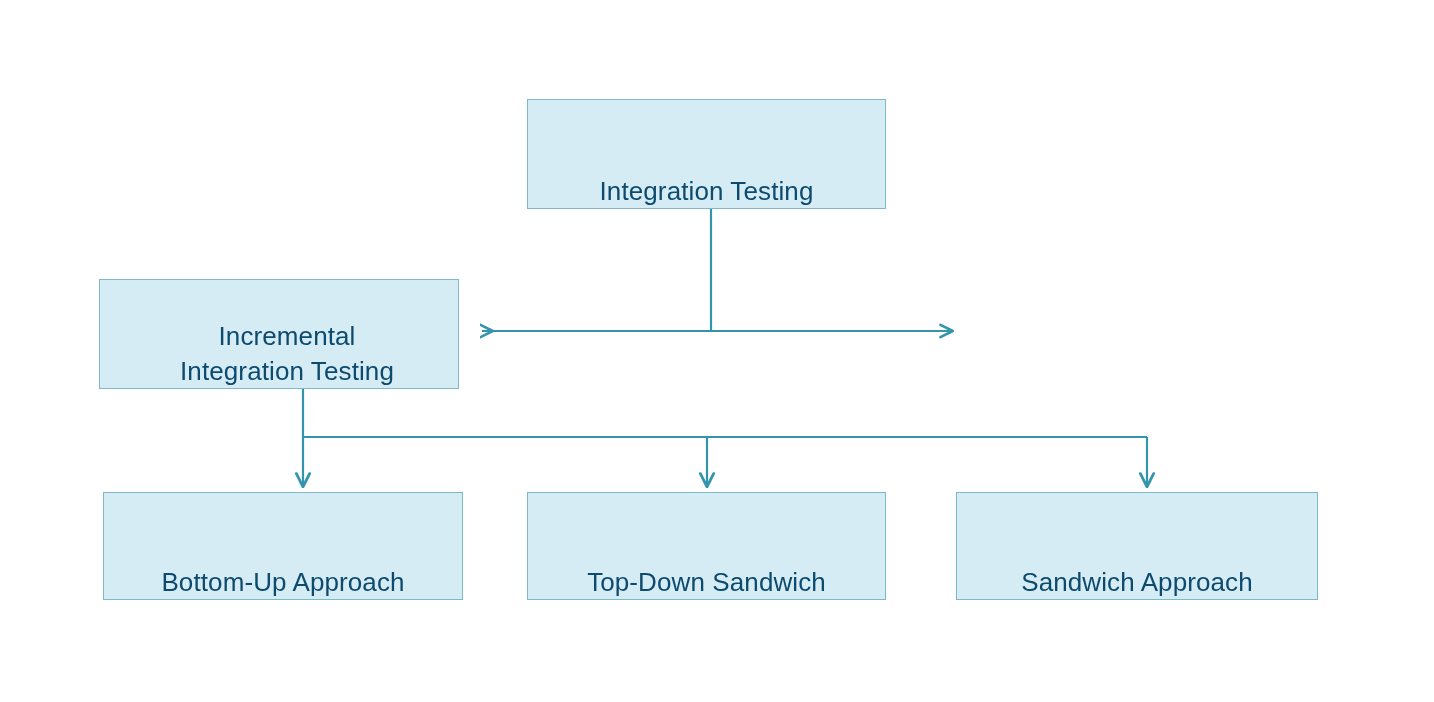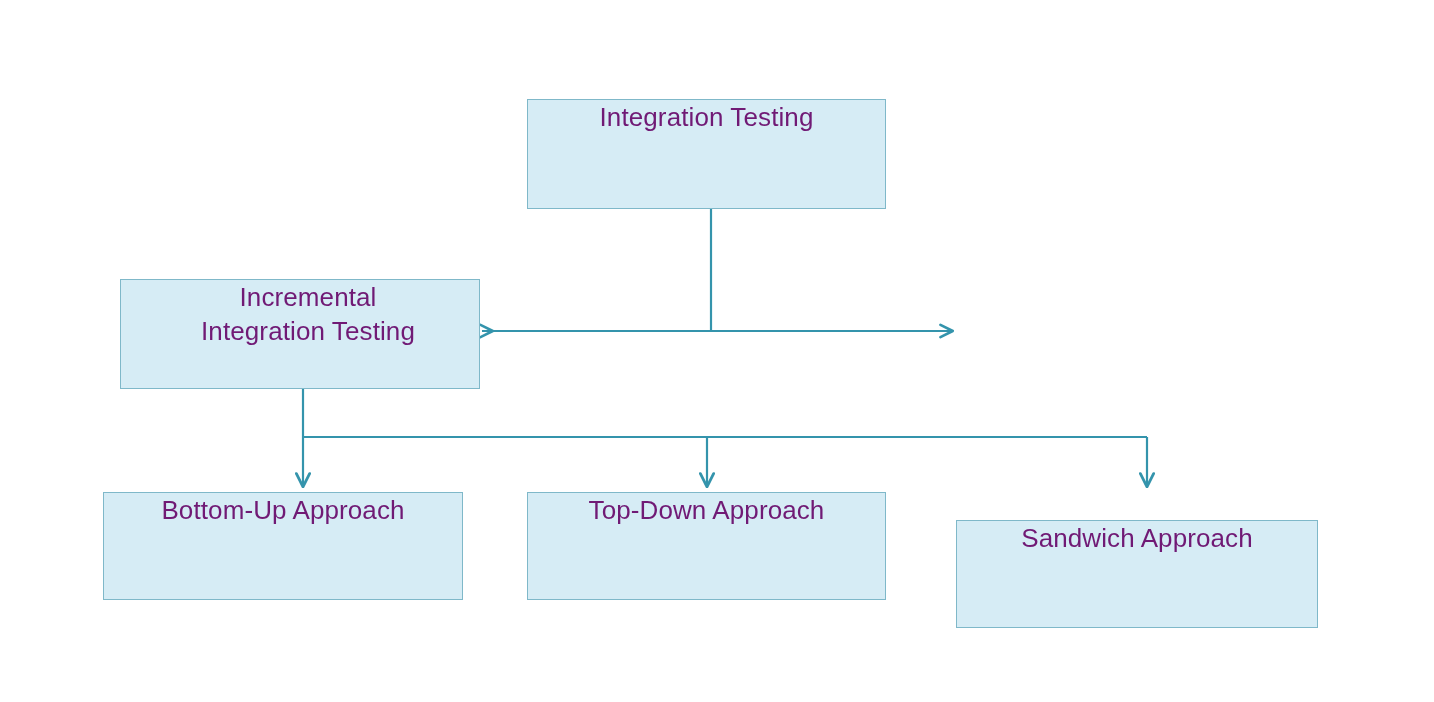--- a/index.html
+++ b/index.html
@@ -24,47 +24,47 @@
     top: 0;
     width: 1434px;
     height: 702px;
     pointer-events: none;
   }
   .node {
     position: absolute;
     box-sizing: border-box;
     background: #d6ecf5;
     border: 1.5px solid #7fb8c9;
-    color: #701a75;
+    color: #0c4a6e;
     font-family: "Liberation Sans", sans-serif;
     font-size: 26px;
     font-weight: 400;
     line-height: 1.32;
     letter-spacing: 0.1px;
     display: flex;
-    align-items: flex-start;
+    align-items: flex-end;
     justify-content: center;
     text-align: center;
     z-index: 2;
   }
   .node .label {
     display: block;
     width: 100%;
     white-space: pre-line;
     padding: 0 8px;
     box-sizing: border-box;
   }
 
   
   #node-root        { left: 527px; top: 99px;  width: 359px; height: 110px; }
-  #node-incremental { left: 120px; top: 279px; width: 360px; height: 110px; padding-left: 16px; }
+  #node-incremental { left: 99px; top: 279px; width: 360px; height: 110px; padding-left: 16px; }
   #node-bigbang     { left: 956px; top: 279px; width: 362px; height: 110px; }
   #node-bottomup    { left: 103px; top: 492px; width: 360px; height: 108px; }
   #node-topdown     { left: 527px; top: 492px; width: 359px; height: 108px; }
-  #node-sandwich    { left: 956px; top: 492px; width: 362px; height: 108px; margin-top: 28px; }
+  #node-sandwich    { left: 956px; top: 492px; width: 362px; height: 108px; }
 </style>
 </head>
 <body>
 
 <div id="canvas">
 
   <svg id="edges" viewBox="0 0 1434 702" width="1434" height="702" xmlns="http://www.w3.org/2000/svg">
     <defs>
       <marker id="arrow-left" viewBox="0 0 10 10" refX="9" refY="5" markerWidth="7" markerHeight="7" orient="auto-start-reverse">
         <path d="M 10 1 L 2 5 L 10 9" fill="none" stroke="#3494ac" stroke-width="1.7" stroke-linecap="round" stroke-linejoin="round"></path>
@@ -103,20 +103,20 @@
     <span class="label">Incremental
 Integration Testing</span>
   </div>
 
 
   <div class="node" id="node-bottomup">
     <span class="label">Bottom-Up Approach</span>
   </div>
 
   <div class="node" id="node-topdown">
-    <span class="label">Top-Down Approach</span>
+    <span class="label">Top-Down Sandwich</span>
   </div>
 
   <div class="node" id="node-sandwich">
     <span class="label">Sandwich Approach</span>
   </div>
 
 </div>
 
 </body></html>

